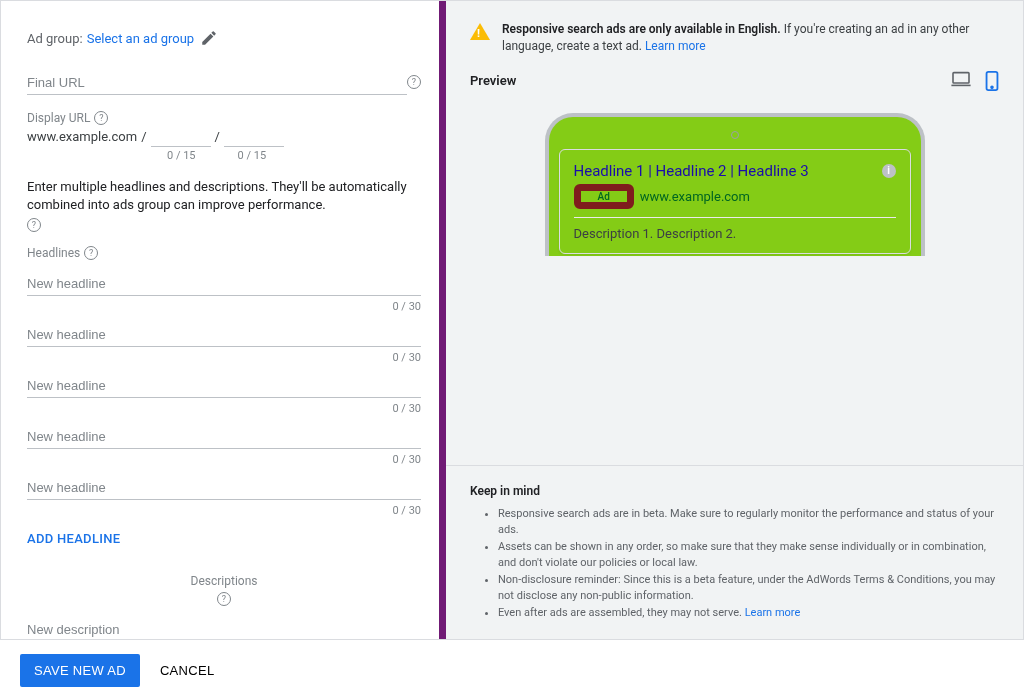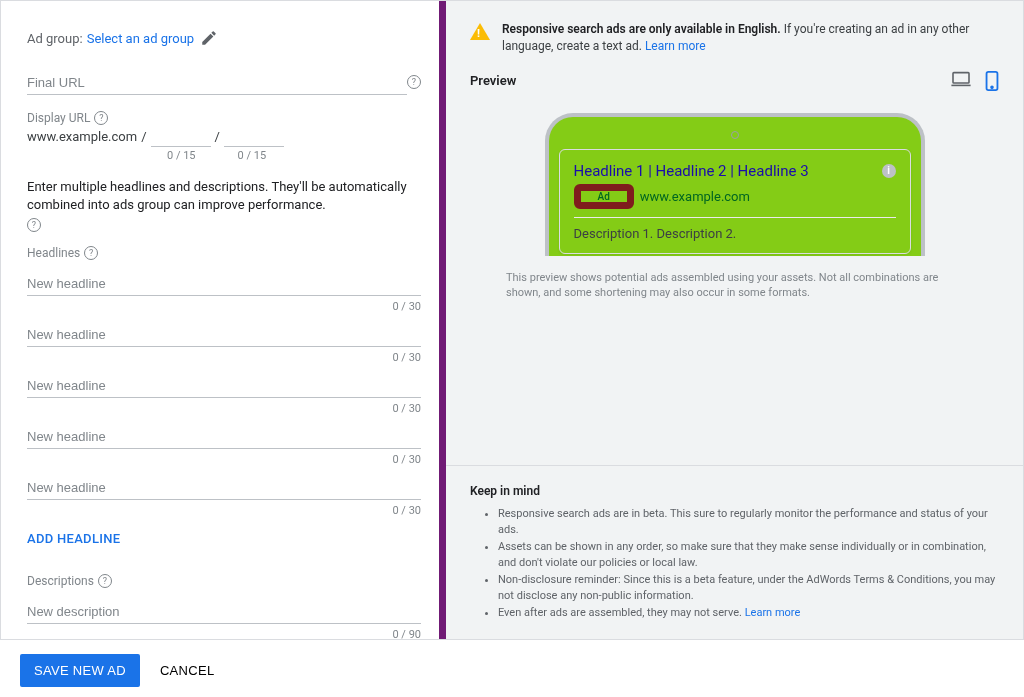--- a/index.html
+++ b/index.html
@@ -317,21 +317,21 @@
     <div class="headline-input-wrap"><input class="input-line" type="text" placeholder="New headline" style=""></div>
     <div class="headline-counter">0 / 30</div>
     <div class="headline-input-wrap"><input class="input-line" type="text" placeholder="New headline" style=""></div>
     <div class="headline-counter">0 / 30</div>
     <div class="headline-input-wrap"><input class="input-line" type="text" placeholder="New headline" style=""></div>
     <div class="headline-counter">0 / 30</div>
 
     <span class="add-link">ADD HEADLINE</span>
 
     <div class="descriptions-section">
-      <div class="field-label" style="margin-bottom:10px;">
+      <div class="field-label" style="margin-bottom:10px;flex-direction:column;">
         <span>Descriptions</span>
         <span class="help-icon">?</span>
       </div>
       <div class="headline-input-wrap"><input class="input-line" type="text" placeholder="New description" style=""></div>
       <div class="headline-counter">0 / 90</div>
 
     </div>
 
     
   </div>
@@ -366,26 +366,25 @@
           <span class="info-dot">i</span>
         </div>
         <div class="ad-url-row">
           <span class="ad-badge">Ad</span>
           <span class="ad-url">www.example.com</span>
         </div>
         <div class="ad-desc">Description 1. Description 2.</div>
       </div>
     </div>
 
-    <div class="preview-note">This preview shows potential ads assembled using your assets. Not all combinations are shown, and some shortening may also occur in some formats.</div>
 
     <div class="keep-in-mind">
       <div class="keep-title">Keep in mind</div>
       <ul class="keep-list">
-        <li>Responsive search ads are in beta. This sure to regularly monitor the performance and status of your ads.</li>
+        <li>Responsive search ads are in beta. Make sure to regularly monitor the performance and status of your ads.</li>
         <li>Assets can be shown in any order, so make sure that they make sense individually or in combination, and don't violate our policies or local law.</li>
         <li>Non-disclosure reminder: Since this is a beta feature, under the AdWords Terms &amp; Conditions, you may not disclose any non-public information.</li>
         <li><span>Even after ads are assembled, they may not serve. </span><span class="learn-more">Learn more</span></li>
       </ul>
     </div>
   </div>
 </div>
 
 <div class="footer-buttons">
   <button class="btn-primary">SAVE NEW AD</button>

